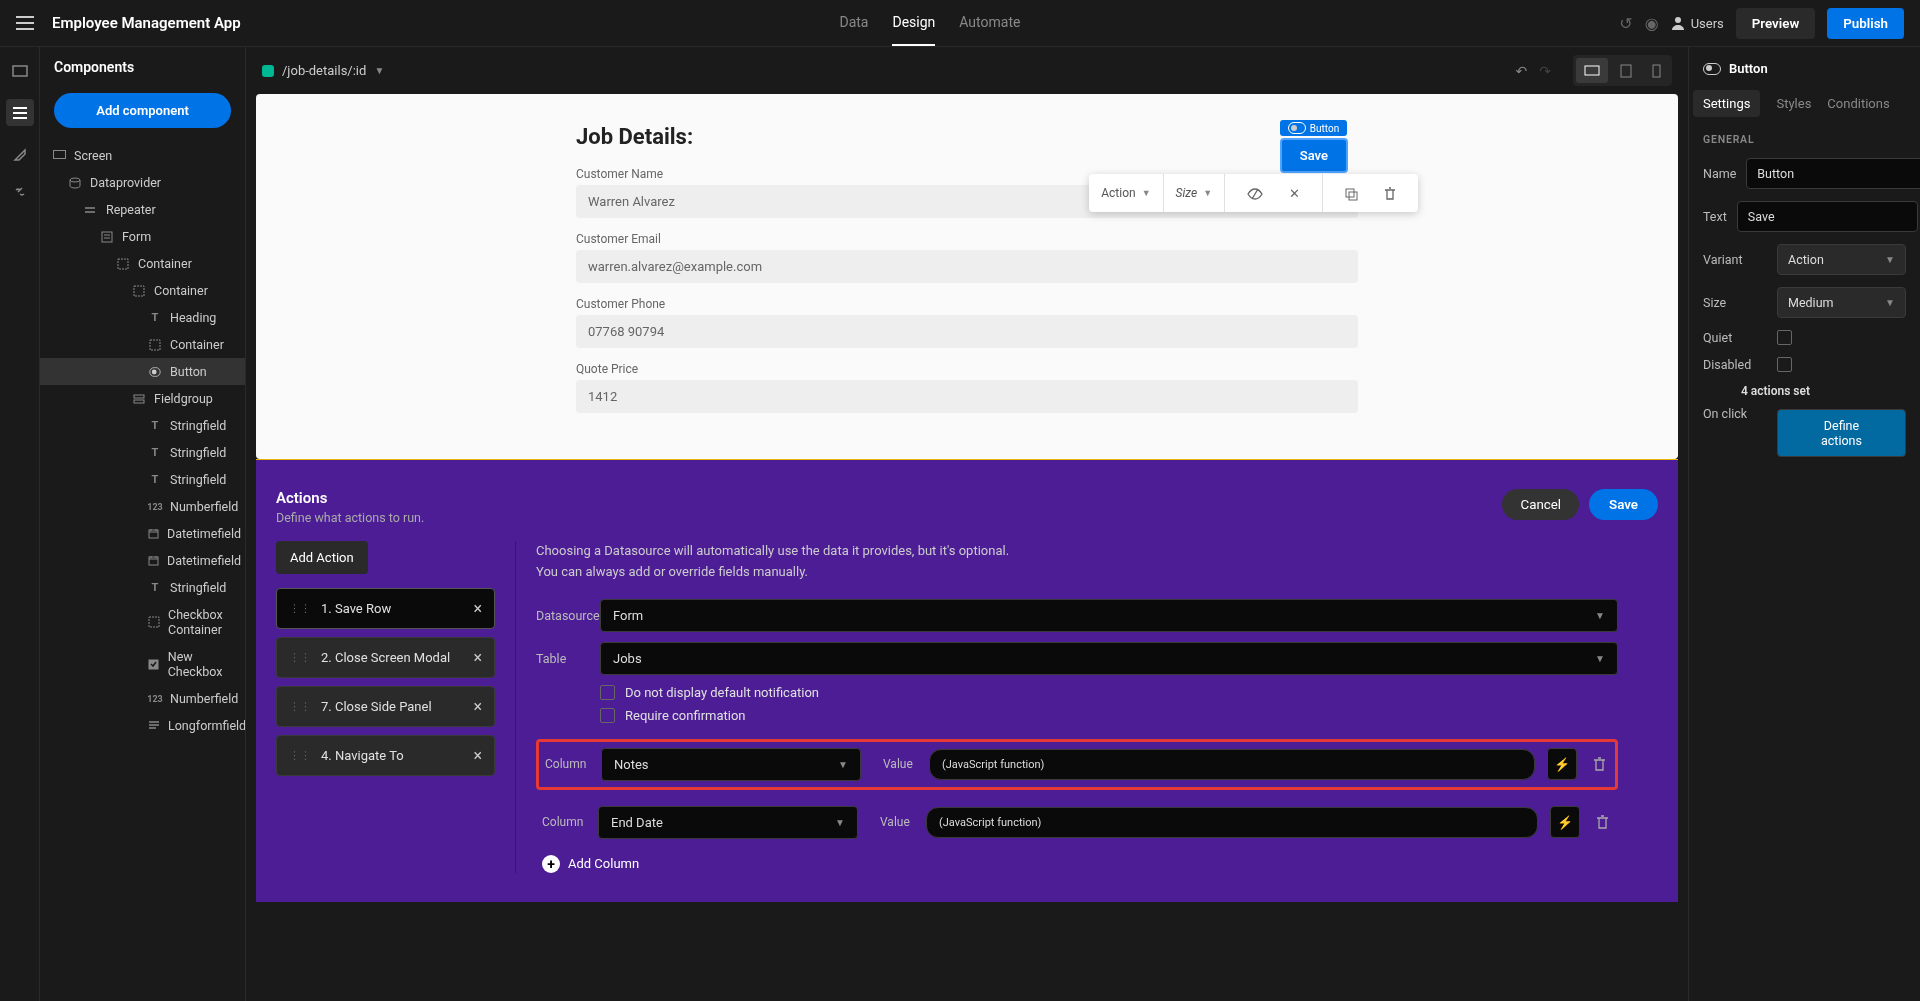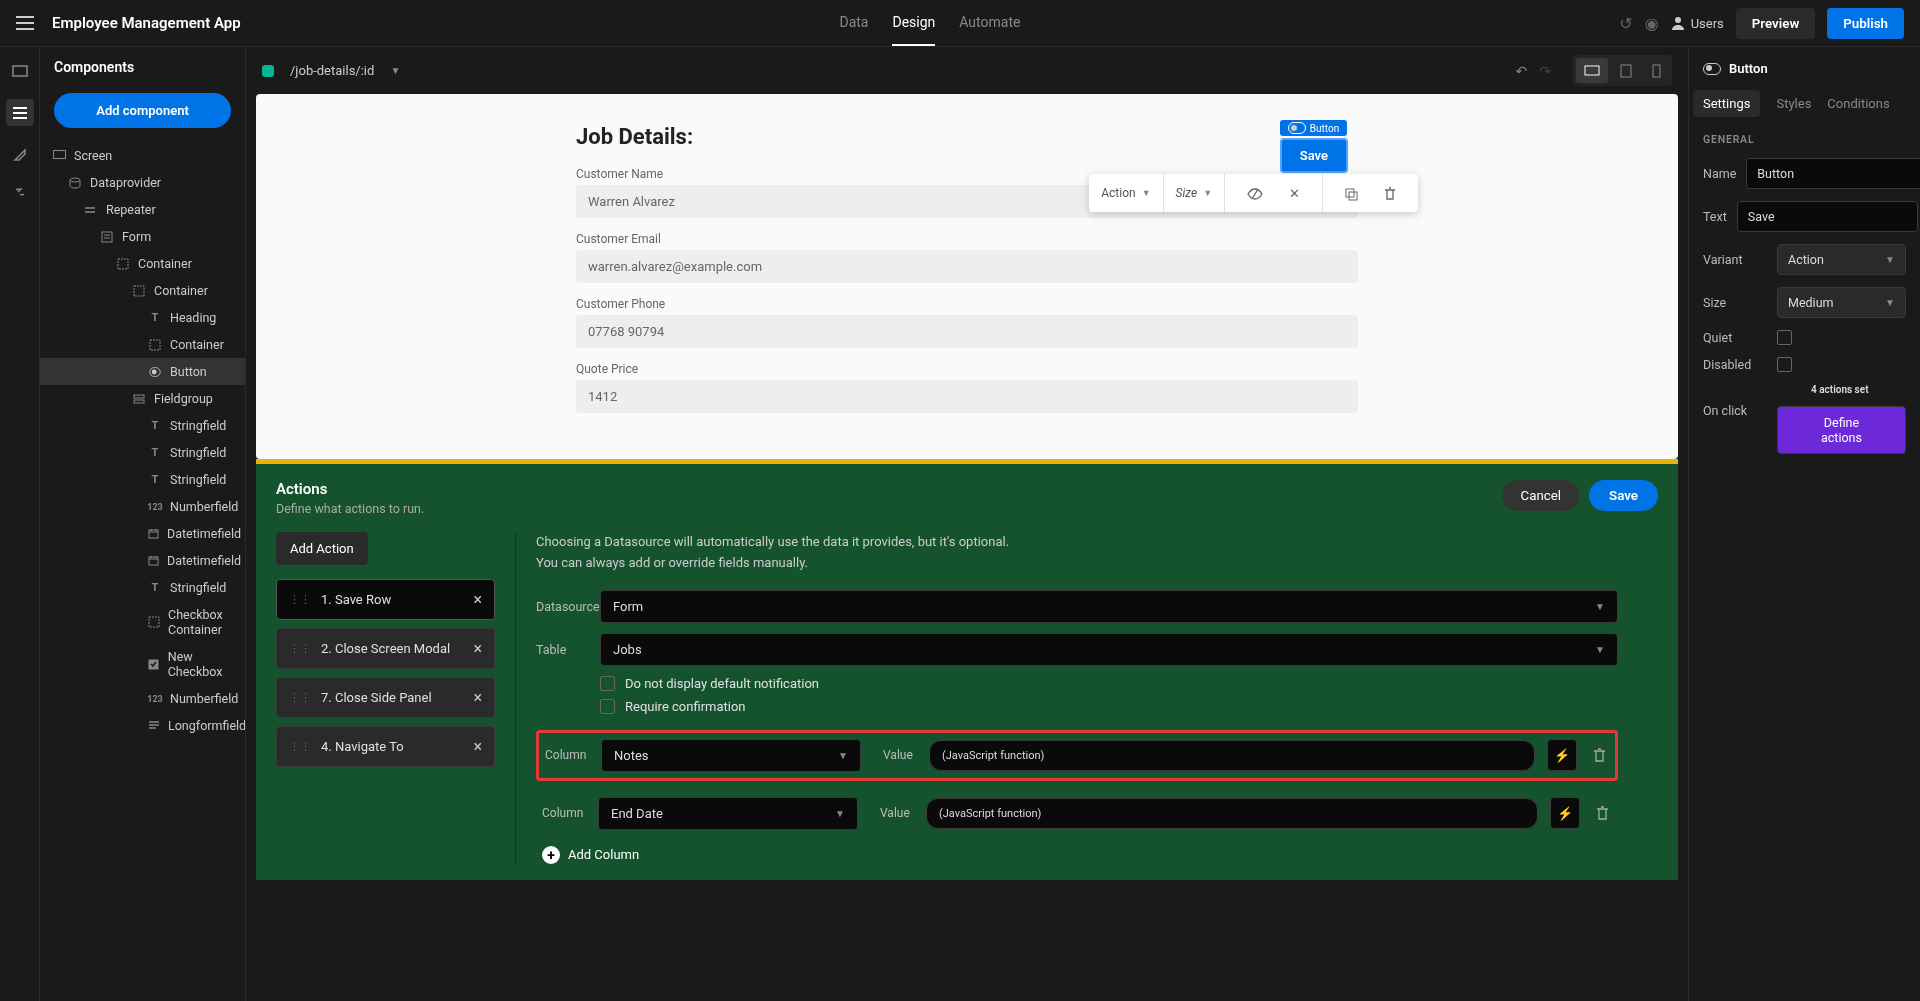--- a/index.html
+++ b/index.html
@@ -23,21 +23,21 @@
 .sidebar{width:206px;background:#1a1a1a;border-right:1px solid #2a2a2a;display:flex;flex-direction:column}
 .sidebar-header{padding:12px 14px;font-weight:600;font-size:14px;color:#fff}
 .add-component-btn{margin:6px 14px 14px;background:#0073e6;border:none;color:#fff;padding:10px;border-radius:20px;cursor:pointer;font-weight:600;font-size:13px}
 .tree{flex:1;overflow:auto}
 .tree-item{display:flex;align-items:center;padding:6px 8px;cursor:pointer;gap:8px;color:#ccc;font-size:12.5px}
 .tree-item.selected{background:#333}
 .tree-icon{width:14px;display:inline-flex;justify-content:center;color:#888;font-size:11px}
 .indent-0{padding-left:12px}.indent-1{padding-left:28px}.indent-2{padding-left:44px}.indent-3{padding-left:60px}.indent-4{padding-left:76px}.indent-5{padding-left:92px}.indent-6{padding-left:108px}
 .center{flex:1;display:flex;flex-direction:column;background:#1a1a1a}
 .canvas-toolbar{height:47px;display:flex;align-items:center;padding:0 16px;gap:12px}
-.route-chip{display:flex;align-items:center;gap:16px;cursor:pointer}
+.route-chip{display:flex;align-items:center;gap:8px;cursor:pointer}
 .route-dot{width:12px;height:12px;background:#00b894;border-radius:3px}
 .route-text{color:#ccc;font-size:13px}
 .chev{color:#888;font-size:10px}
 .canvas-toolbar .spacer{flex:1}
 .ct-icon{color:#888;cursor:pointer;font-size:14px}
 .device-group{display:flex;gap:4px;background:#252525;border-radius:4px;padding:3px;margin-left:10px}
 .device-btn{padding:5px 8px;cursor:pointer;color:#888;border-radius:3px}
 .device-btn.active{background:#3a3a3a;color:#fff}
 .canvas-area{flex:1;padding:0 10px;overflow:hidden;position:relative}
 .canvas-frame{background:#fafafa;width:100%;height:365px;border-radius:4px;position:relative;overflow:hidden}
@@ -50,21 +50,21 @@
 .save-tag{background:#0073e6;color:#fff;font-size:10px;padding:2px 8px;border-radius:3px;display:inline-flex;align-items:center;gap:4px;margin-bottom:2px}
 .save-btn{background:#0073e6;color:#fff;padding:8px 18px;border-radius:4px;font-weight:600;border:2px solid #4da3ff;font-size:13px}
 .floating-toolbar{position:absolute;top:80px;right:260px;background:#fff;border-radius:4px;box-shadow:0 2px 8px rgba(0,0,0,0.2);display:flex;align-items:center;height:38px}
 .ft-seg{padding:0 12px;display:flex;align-items:center;gap:6px;color:#555;font-size:12px;height:100%;border-right:1px solid #e0e0e0;cursor:pointer}
 .ft-seg:last-child{border-right:none}
 .ft-seg .sm-chev{font-size:9px;color:#888}
 .ft-seg.italic{font-style:italic}
 .ft-icon{padding:0 10px;color:#666;cursor:pointer;font-size:13px}
 .date-input-wrap{position:relative}
 .date-icon{position:absolute;right:10px;top:9px;color:#999}
-.actions-panel{background:#14532d;border-top:5px solid #eab308;padding:16px 20px}
+.actions-panel{background:#4c1d95;border-top:1px solid #eab308;padding:29px 20px}
 .actions-header{display:flex;align-items:flex-start;margin-bottom:16px}
 .actions-title{font-size:15px;font-weight:600;color:#fff}
 .actions-sub{font-size:12.5px;color:#aaa;margin-top:3px}
 .actions-header .spacer{flex:1}
 .cancel-btn{background:#333;border:none;color:#fff;padding:8px 18px;border-radius:18px;cursor:pointer;margin-right:10px}
 .save-action-btn{background:#0073e6;border:none;color:#fff;padding:8px 20px;border-radius:18px;cursor:pointer;font-weight:600}
 .actions-body{display:flex;gap:20px}
 .actions-left{width:240px;border-right:1px solid #2a2a2a;padding-right:20px}
 .add-action-btn{background:#2a2a2a;border:none;color:#fff;padding:9px 14px;border-radius:4px;cursor:pointer;margin-bottom:14px;font-size:13px}
 .action-item{background:#2a2a2a;border:1px solid #3a3a3a;border-radius:4px;padding:10px 12px;margin-bottom:8px;display:flex;align-items:center;gap:10px;cursor:pointer;font-size:13px}
@@ -96,22 +96,22 @@
 .rp-pill::after{content:"";position:absolute;width:6px;height:6px;background:#ccc;border-radius:50%;top:1.5px;left:2px}
 .rp-tabs{display:flex;gap:16px;border-bottom:none;margin-bottom:16px}
 .rp-tab{color:#888;cursor:pointer;padding:6px 0;font-size:13px}
 .rp-tab.active{color:#fff;background:#2a2a2a;padding:6px 10px;border-radius:4px;margin-left:-10px}
 .rp-section-label{font-size:10.5px;color:#888;letter-spacing:0.8px;margin-bottom:12px;font-weight:600}
 .rp-row{display:flex;align-items:center;margin-bottom:12px;gap:10px}
 .rp-label{width:64px;font-size:12.5px;color:#bbb}
 .rp-input{flex:1;background:#0a0a0a;border:1px solid #3a3a3a;border-radius:4px;padding:7px 10px;color:#ddd;font-size:12.5px}
 .rp-select{flex:1;background:#2a2a2a;border:1px solid #3a3a3a;border-radius:4px;padding:7px 10px;color:#ddd;display:flex;align-items:center;font-size:12.5px}
 .rp-checkbox{width:15px;height:15px;border:1.5px solid #666;border-radius:2px;margin-left:0}
-.rp-actions-count{font-size:10px;color:#ddd;margin-left:108px;font-weight:600;margin-bottom:8px}
-.define-actions-btn{background:#6d28d9;border:1px solid #3a3a3a;color:#fff;padding:8px 29px;border-radius:4px;cursor:pointer;margin-left:74px;font-size:12.5px}
+.rp-actions-count{font-size:12px;color:#ddd;margin-left:38px;font-weight:600;margin-bottom:8px}
+.define-actions-btn{background:#0369a1;border:1px solid #3a3a3a;color:#fff;padding:8px 29px;border-radius:4px;cursor:pointer;margin-left:74px;font-size:12.5px}
 svg{display:inline-block;vertical-align:middle}
 </style>
 </head>
 <body>
 
 <div class="topbar">
   <div class="menu-icon">
     <svg width="18" height="14" viewBox="0 0 18 14">
         <path d="M0 1h18M0 7h18M0 13h18" stroke="#ccc" stroke-width="2"></path>
       </svg>

